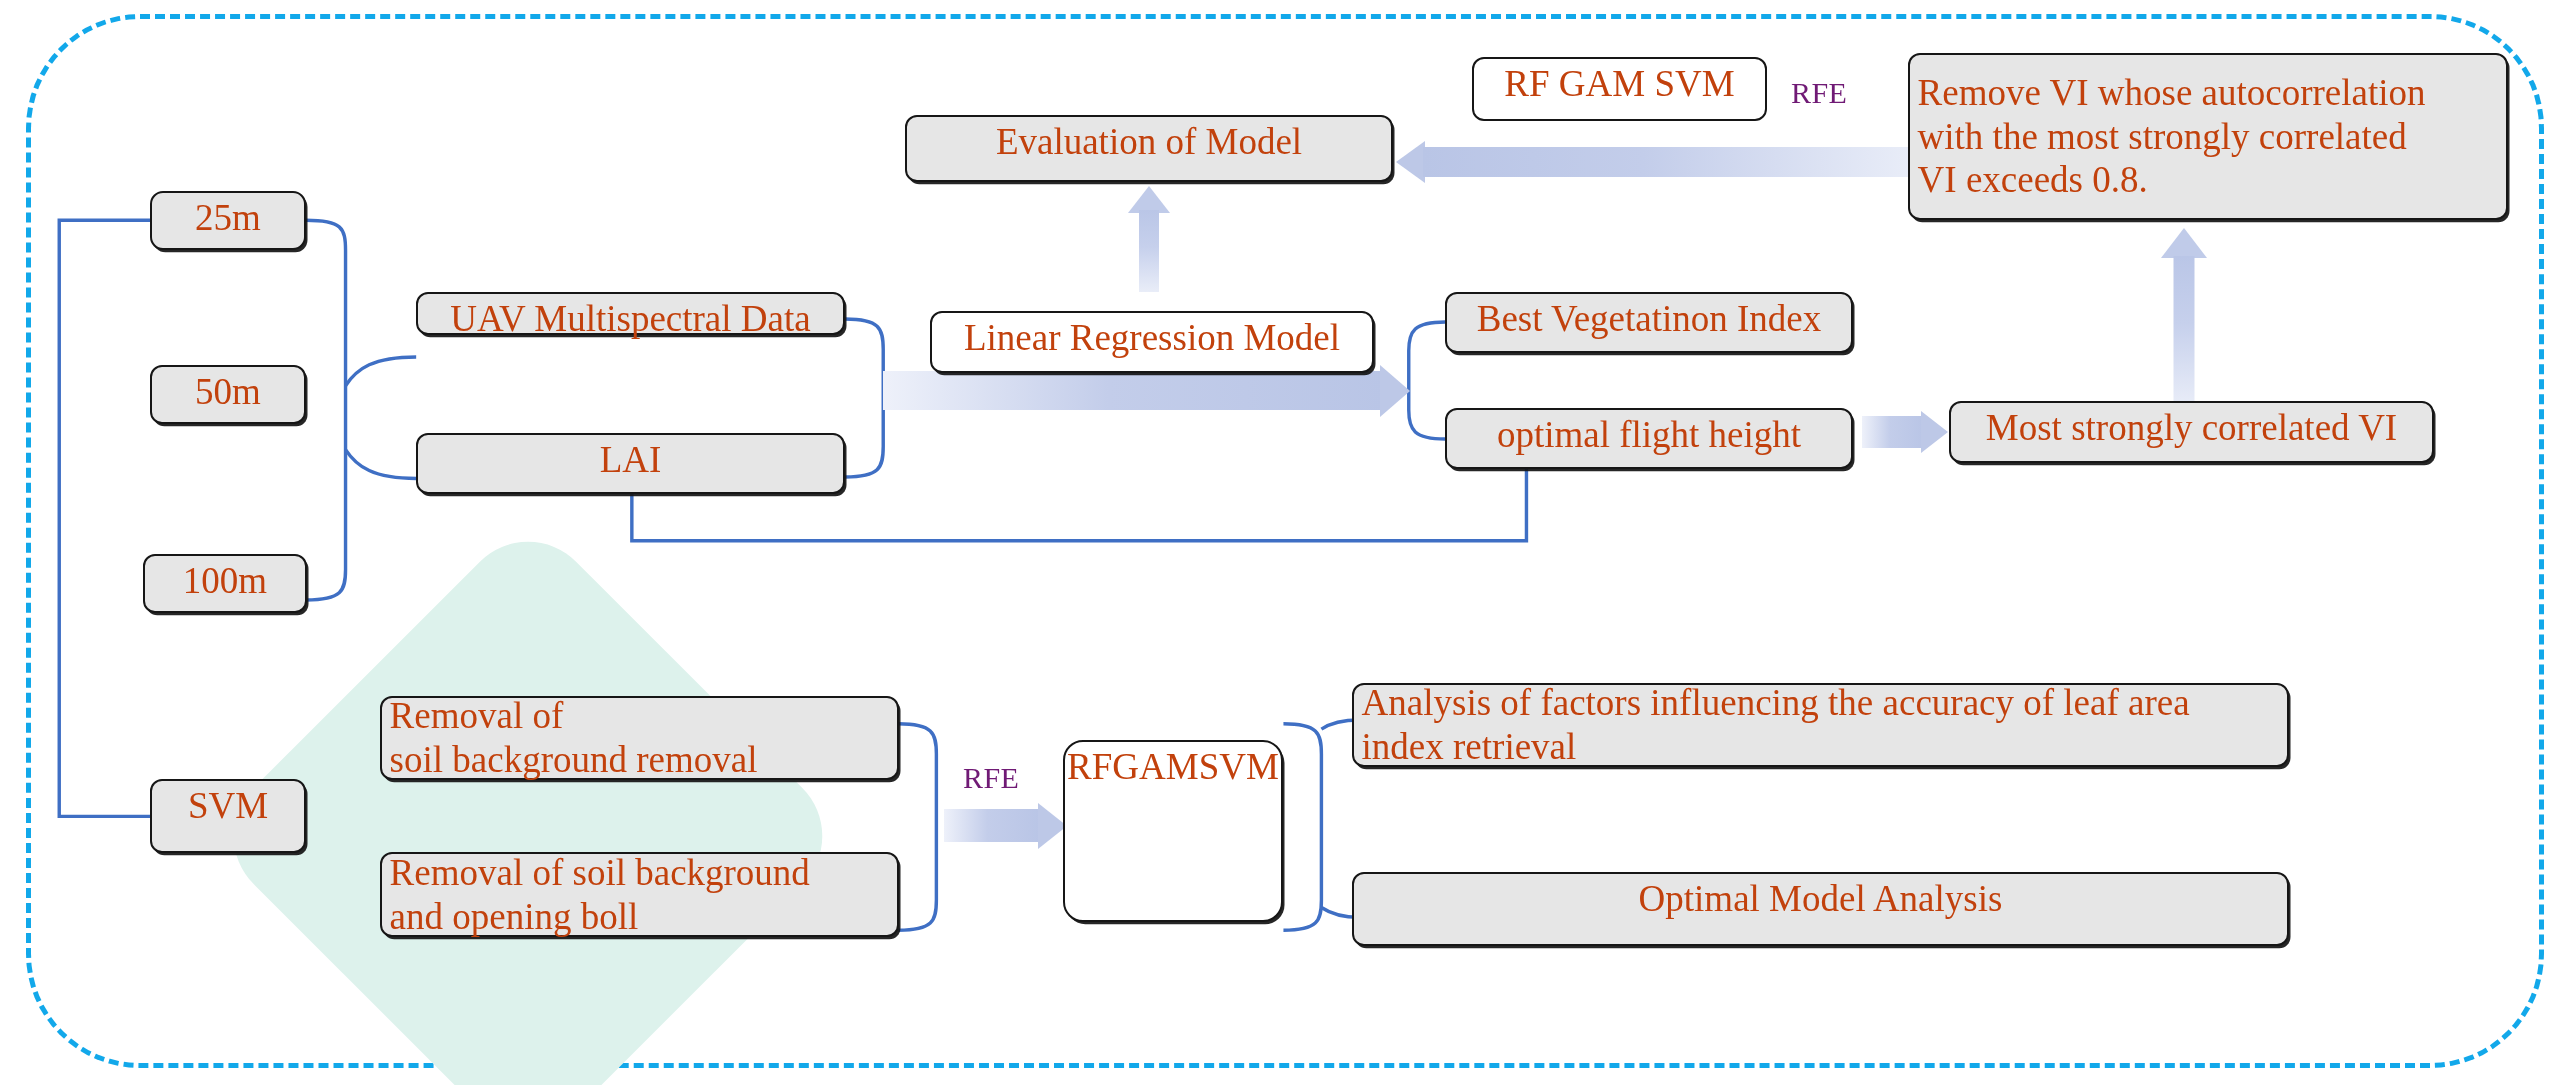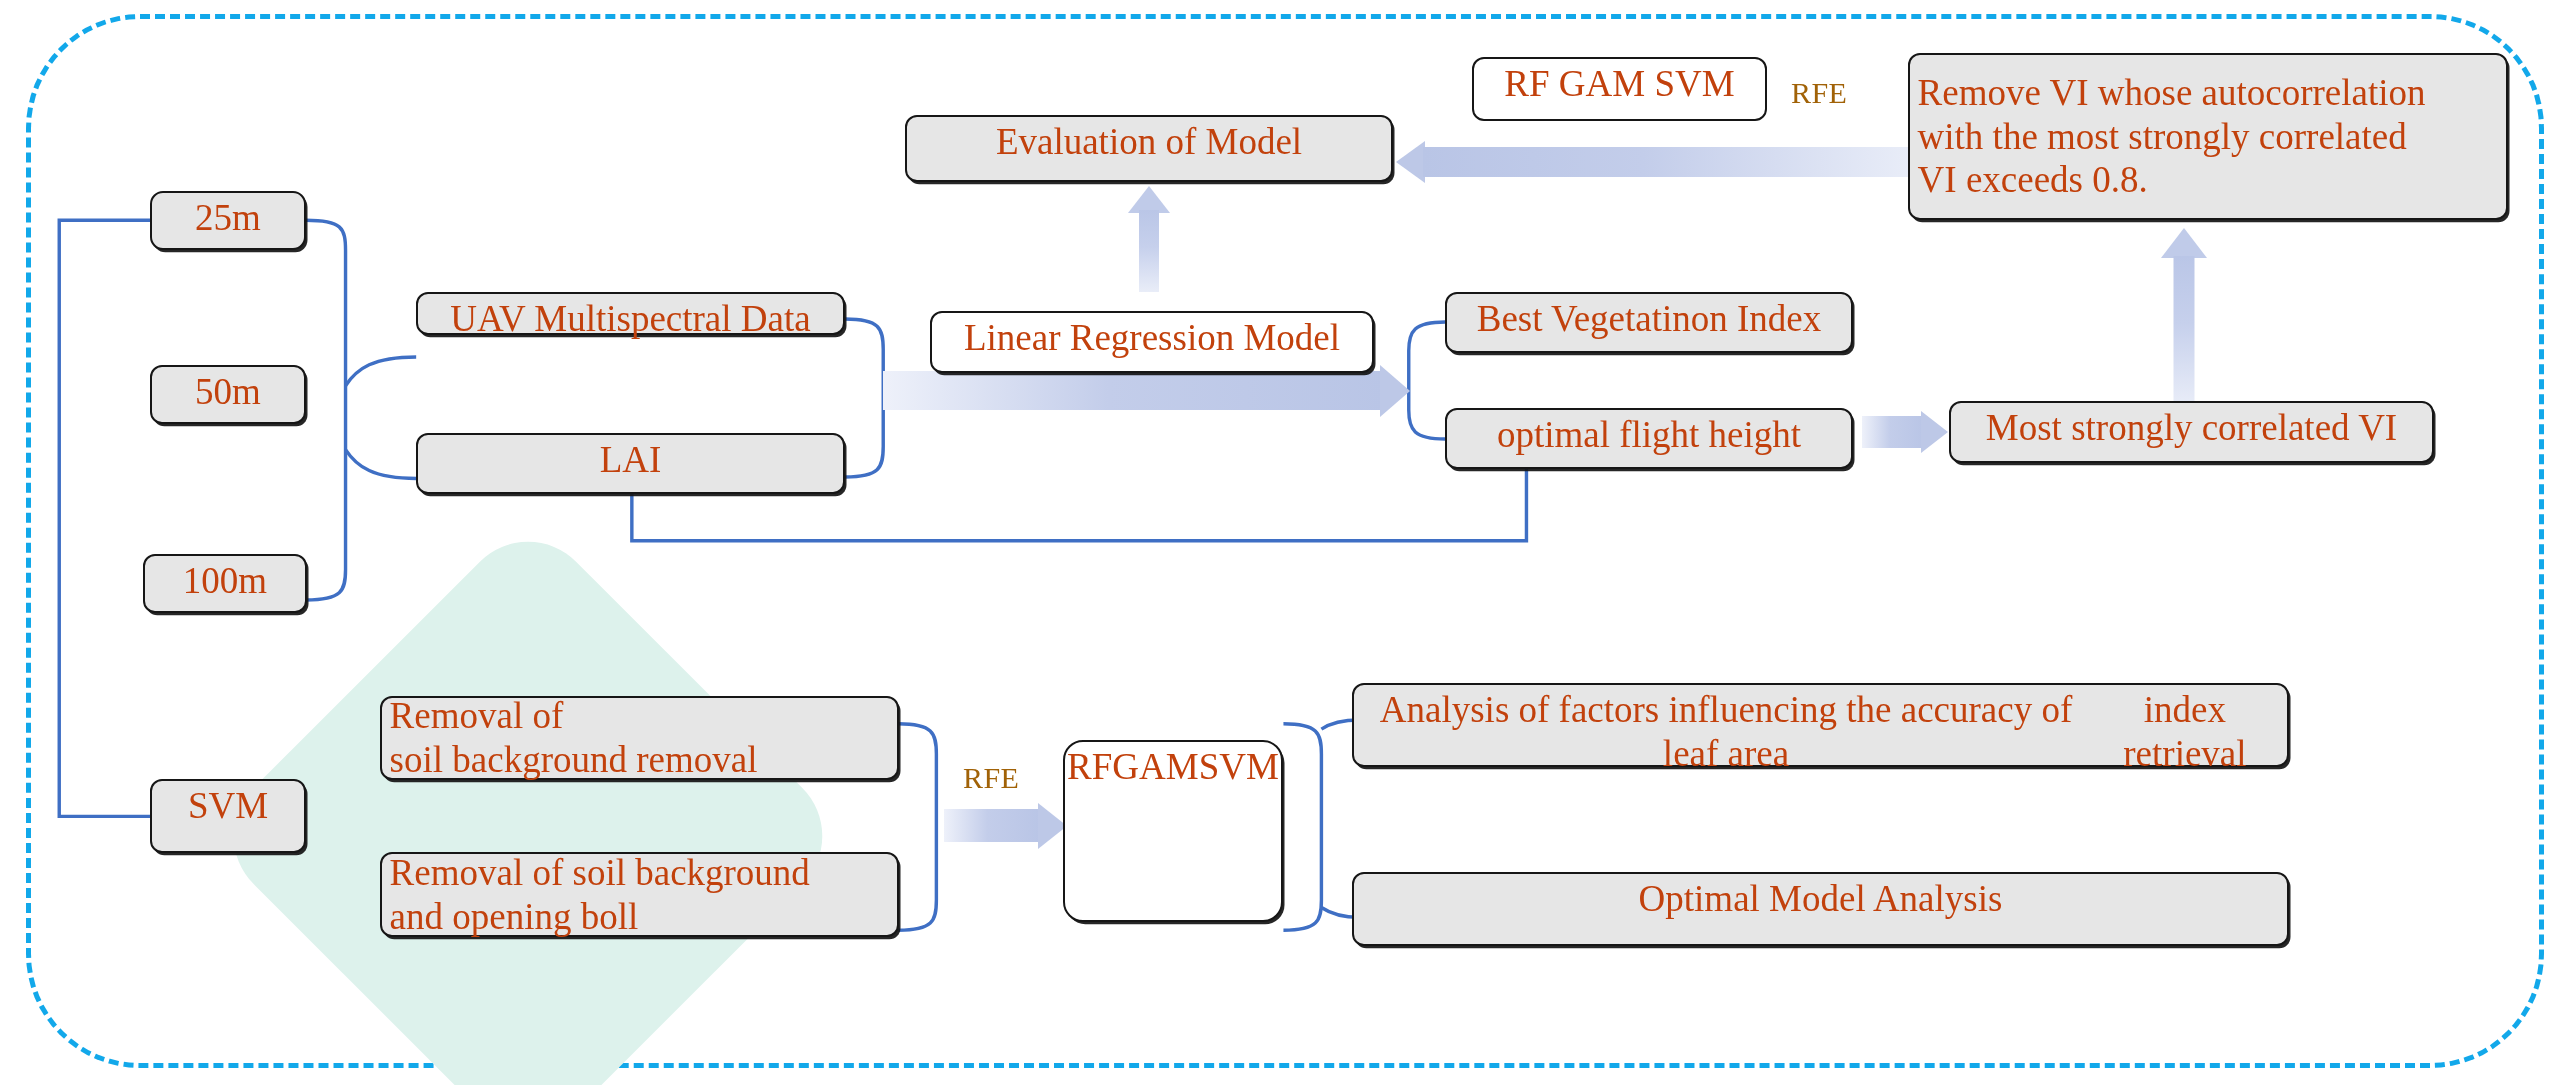--- a/index.html
+++ b/index.html
@@ -29,21 +29,21 @@
     display:flex;align-items:flex-start;justify-content:center;
     text-align:center;color:#c2410c;line-height:1.18;
     font-size:37px;padding:3px 7.6px;
   }
   .node.white{background:#ffffff;box-shadow:2.3px 3px 0 -0.8px rgba(20,20,20,.92);}
   .node.plain{background:#ffffff;box-shadow:none;border-width:2.3px;}
   .node span{display:block;}
 
   
   .label{
-    position:absolute;color:#a16207;font-size:30px;letter-spacing:0.4px;
+    position:absolute;color:#701a75;font-size:30px;letter-spacing:0.4px;
     white-space:nowrap;
   }
 
   
   svg.wires{position:absolute;left:0;top:0;width:2576px;height:1086px;pointer-events:none;}
 
   
   .arrowR, .arrowL{position:absolute;}
   .arrowR .shaft{
     position:absolute;left:0;top:0;height:100%;
@@ -211,21 +211,21 @@
   </div>
 
   <div class="label" style="left:963px;top:761px;">RFE</div>
 
   <div class="node white" style="left:1063px;top:740px;width:220px;height:182px;flex-direction:row;border-radius:20px;">
     <span>RF</span>
     <span>GAM</span>
     <span>SVM</span>
   </div>
 
-  <div class="node" style="left:1352px;top:683px;width:937px;height:84px;flex-direction:row;">
+  <div class="node" style="left:1352px;top:683px;width:937px;height:84px;flex-direction:column;">
     <span>Analysis of factors influencing the accuracy of leaf area</span>
     <span>index retrieval</span>
   </div>
 
   <div class="node" style="left:1352px;top:872px;width:937px;height:74px;">
     <span>Optimal Model Analysis</span>
   </div>
 
 </div>
 

